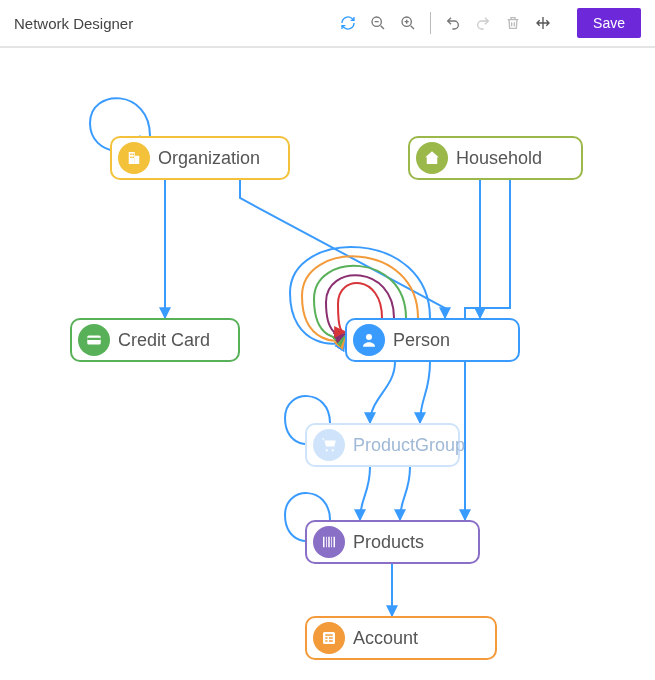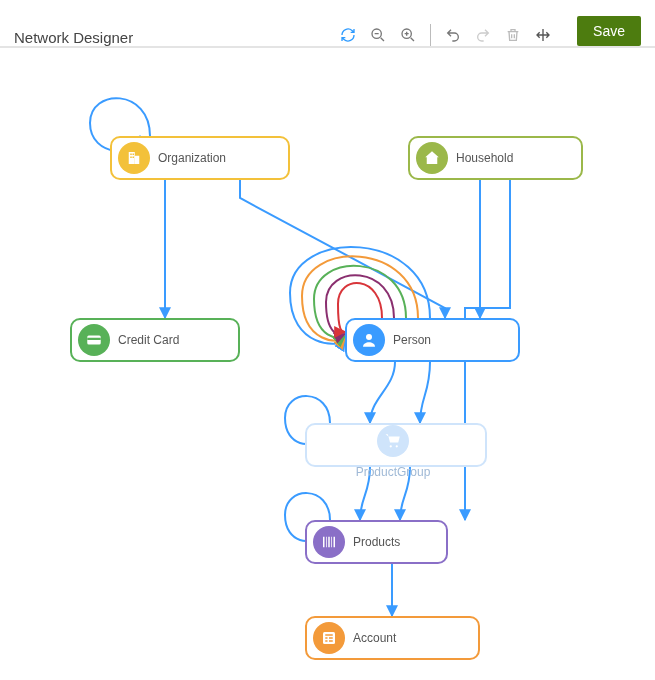--- a/index.html
+++ b/index.html
@@ -6,21 +6,21 @@
   body {
     margin: 0;
     font-family: -apple-system, BlinkMacSystemFont, "Segoe UI", Arial, sans-serif;
     background: #fff;
     width: 655px;
     height: 680px;
     overflow: hidden;
   }
   .toolbar {
     display: flex;
-    align-items: flex-end;
+    align-items: center;
     height: 48px;
     padding: 0 14px;
     border-bottom: 2px solid #e4e4e4;
   }
   .title {
     font-size: 15px;
     color: #444;
     font-weight: 500;
     flex: 0 0 auto;
     margin-right: auto;
@@ -39,21 +39,21 @@
   .tool-icons svg {
     display: block;
   }
   .btn {
     height: 30px;
     border: none;
     border-radius: 2px;
     padding: 0 16px;
     font-size: 14px;
     color: #fff;
-    background: #4d7c0f;
+    background: #6d28d9;
     cursor: pointer;
     margin-left: 10px;
     font-weight: 500;
   }
   .canvas {
     position: relative;
     width: 655px;
     height: 632px;
   }
   .canvas svg.edges {
@@ -64,42 +64,42 @@
     pointer-events: none;
   }
   .node {
     position: absolute;
     display: flex;
     align-items: center;
     height: 44px;
     border-radius: 10px;
     background: #fff;
     padding: 0 12px 0 6px;
-    font-size: 12px;
+    font-size: 18px;
     color: #555;
     gap: 8px;
   }
   .node .icon {
     width: 32px;
     height: 32px;
     border-radius: 50%;
     display: flex;
     align-items: center;
     justify-content: center;
     flex-shrink: 0;
   }
   .node .icon svg { width: 18px; height: 18px; }
   
   .n-org       { left: 110px; top:  88px; width: 180px; border: 2px solid #f3c13a; }
   .n-house     { left: 408px; top:  88px; width: 175px; border: 2px solid #9bb84a; }
   .n-credit    { left:  70px; top: 270px; width: 170px; border: 2px solid #58b158; }
   .n-person    { left: 345px; top: 270px; width: 175px; border: 2px solid #3a9bff; align-items: center; }
-  .n-prodgrp   { left: 305px; top: 375px; width: 182px; border: 2px solid #cfe4fb; color:#9fb9d6;flex-direction:column;}
-  .n-products  { left: 305px; top: 472px; width: 143px; border: 2px solid #8a6fc7; }
-  .n-account   { left: 305px; top: 568px; width: 175px; border: 2px solid #f39a3a; }
+  .n-prodgrp   { left: 305px; top: 375px; width: 155px; border: 2px solid #cfe4fb; color:#9fb9d6;}
+  .n-products  { left: 305px; top: 472px; width: 175px; border: 2px solid #8a6fc7; }
+  .n-account   { left: 305px; top: 568px; width: 192px; border: 2px solid #f39a3a; }
   
   .ic-org      { background: #f3c13a; }
   .ic-house    { background: #9bb84a; }
   .ic-credit   { background: #58b158; }
   .ic-person   { background: #3a9bff; }
   .ic-prodgrp  { background: #cfe4fb; }
   .ic-products { background: #8a6fc7; }
   .ic-account  { background: #f39a3a; }
 </style>
 </head>

